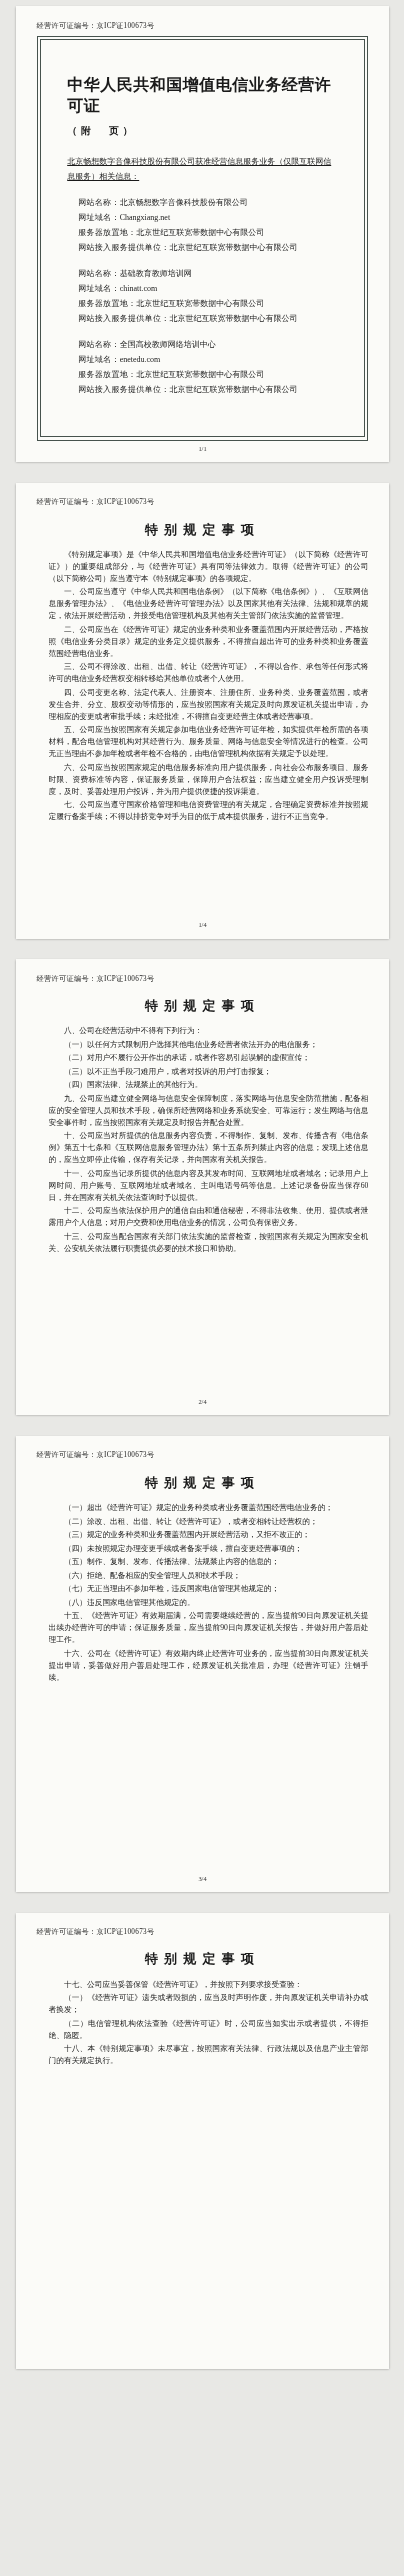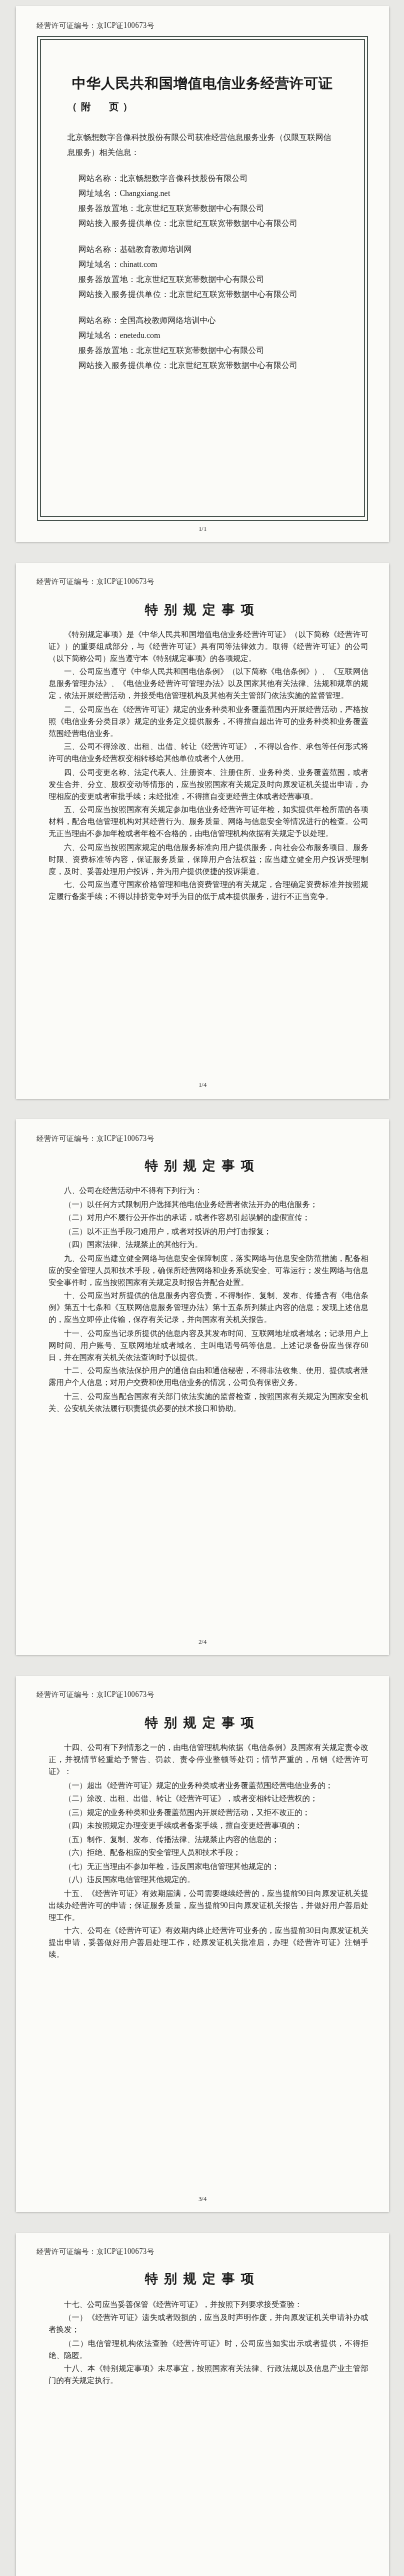--- a/index.html
+++ b/index.html
@@ -13,21 +13,21 @@
     font-family: "Liberation Serif", "DejaVu Serif", serif;
     color: #1a1a1a;
   }
   .canvas {
     width: 405px;
     box-sizing: border-box;
     padding: 6.2px 0 10.3px;
   }
   .page {
     width: 373px;
-    height: 536px;
+    height: 456px;
     margin: 0 auto 20.6px;
     background: #fbfbf8;
     box-shadow: 0 0.5px 2.1px rgba(0,0,0,0.35);
     box-sizing: border-box;
     padding: 14.4px 20.6px 10.3px;
     display: flex;
     flex-direction: column;
     position: relative;
     overflow: hidden;
   }
@@ -48,37 +48,37 @@
     box-sizing: border-box;
     min-height: 0;
   }
   .cert-inner {
     height: 100%;
     box-sizing: border-box;
     border: 1px solid #46524d;
     padding: 23px 26px 0;
   }
   .cert-title {
-    font-size: 14px;
+    font-size: 16px;
     font-weight: bold;
-    text-align: center;
     margin: 11.3px 0 0;
     letter-spacing: 0.5px;
   }
   .cert-subtitle {
     text-align: left;
     font-size: 9.8px;
     font-weight: bold;
     letter-spacing: 4.1px;
     margin: 8.2px 0 16.5px;
   }
   .cert-intro {
     font-size: 8px;
     line-height: 15px;
     margin: 0 0 1px;
+    text-decoration: underline;
   }
   .site-group { margin: 11px; }
   .site-group .line {
     font-size: 8px;
     line-height: 15px;
   }
   .site-group .lbl { letter-spacing: 0.3px; }
 
   
   .spec-title {
@@ -213,21 +213,20 @@
         </div>
     <div class="page-footer">2/4</div>
   </section>
 
   <section class="page spec-page">
     <div class="page-header">
       <span>经营许可证编号：</span><span class="lic-no">京ICP证100673号</span>
     </div>
     <h2 class="spec-title">特别规定事项</h2>
     <div class="spec-body">
-          <p class="para">十四、公司有下列情形之一的，由电信管理机构依据《电信条例》及国家有关规定责令改正，并视情节轻重给予警告、罚款、责令停业整顿等处罚；情节严重的，吊销《经营许可证》：</p>
           <p class="para">（一）超出《经营许可证》规定的业务种类或者业务覆盖范围经营电信业务的；</p>
           <p class="para">（二）涂改、出租、出借、转让《经营许可证》，或者变相转让经营权的；</p>
           <p class="para">（三）规定的业务种类和业务覆盖范围内开展经营活动，又拒不改正的；</p>
           <p class="para">（四）未按照规定办理变更手续或者备案手续，擅自变更经营事项的；</p>
           <p class="para">（五）制作、复制、发布、传播法律、法规禁止内容的信息的；</p>
           <p class="para">（六）拒绝、配备相应的安全管理人员和技术手段；</p>
           <p class="para">（七）无正当理由不参加年检，违反国家电信管理其他规定的；</p>
           <p class="para">（八）违反国家电信管理其他规定的。</p>
           <p class="para">十五、《经营许可证》有效期届满，公司需要继续经营的，应当提前90日向原发证机关提出续办经营许可的申请；保证服务质量，应当提前90日向原发证机关报告，并做好用户善后处理工作。</p>
           <p class="para">十六、公司在《经营许可证》有效期内终止经营许可业务的，应当提前30日向原发证机关提出申请，妥善做好用户善后处理工作，经原发证机关批准后，办理《经营许可证》注销手续。</p>

